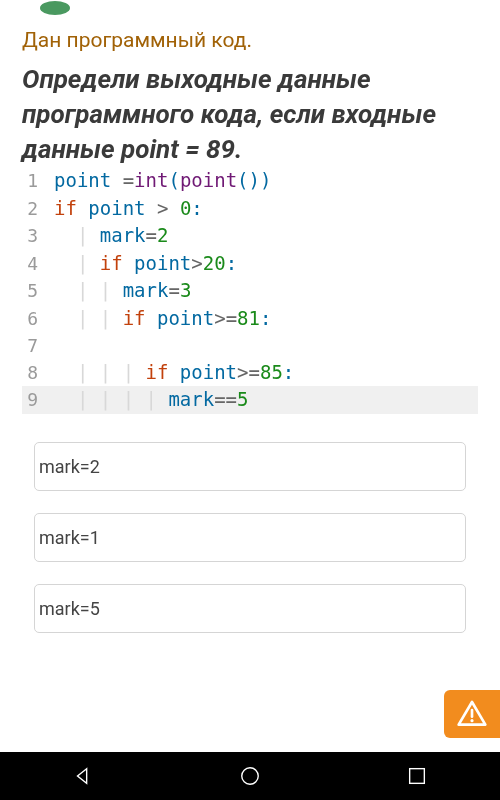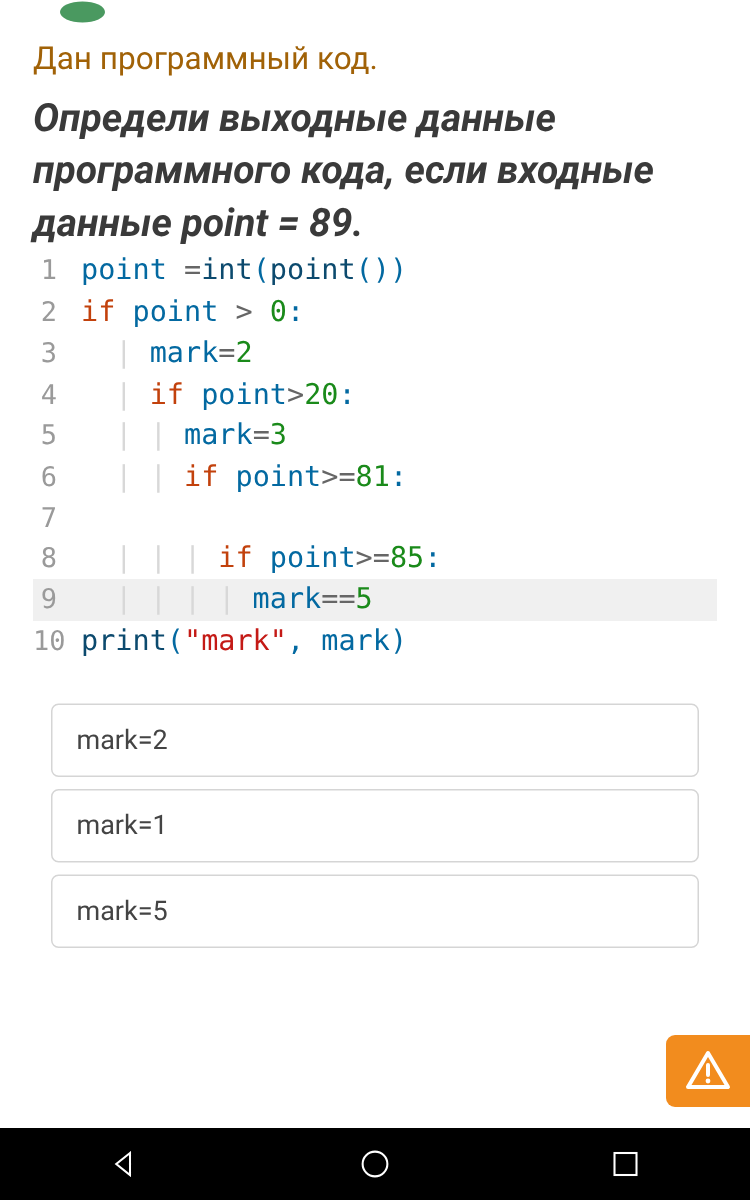--- a/index.html
+++ b/index.html
@@ -62,33 +62,33 @@
       flex-shrink: 0;
       font-size: 18px;
     }
     .code-text {
       white-space: pre;
     }
     .guide {
       color: #d8d8d8;
     }
     .kw { color: #c2410c; }
-    .fn { color: #0c4a6e; }
+    .fn { color: #701a75; }
     .num { color: #1a8a1a; }
     .str { color: #c41a16; }
     .op { color: #666; }
     .txt { color: #0369a1; }
     .answers {
       padding: 0 12px;
     }
     .answer-option {
       border: 1px solid #d5d5d5;
       border-radius: 5px;
-      padding: 13px 16px;
-      margin-bottom: 8px;
+      padding: 13px 4px;
+      margin-bottom: 22px;
       font-size: 18px;
       color: #444;
       cursor: pointer;
       background: #fff;
     }
     .alert-badge {
       position: absolute;
       right: 0;
       bottom: 62px;
       width: 56px;
@@ -162,24 +162,20 @@
       <div class="code-line">
         <span class="line-num">7</span>
       </div>
       <div class="code-line">
         <span class="line-num">8</span>
         <span class="code-text"><span>  </span><span class="guide">| | | </span><span class="kw">if</span><span class="txt"> point</span><span class="op">&gt;=</span><span class="num">85</span><span class="txt">:</span></span>
       </div>
       <div class="code-line highlight">
         <span class="line-num">9</span>
         <span class="code-text"><span>  </span><span class="guide">| | | | </span><span class="txt">mark</span><span class="op">==</span><span class="num">5</span></span>
-      </div>
-      <div class="code-line">
-        <span class="line-num">10</span>
-        <span class="code-text"><span></span><span class="fn">print</span><span class="txt">(</span><span class="str">"mark"</span><span class="txt">, mark)</span></span>
       </div>
     </div>
 
   <div class="answers" id="answer-list">
       <div class="answer-option">mark=2</div>
       <div class="answer-option">mark=1</div>
       <div class="answer-option">mark=5</div>
     </div>
 </div>
 

